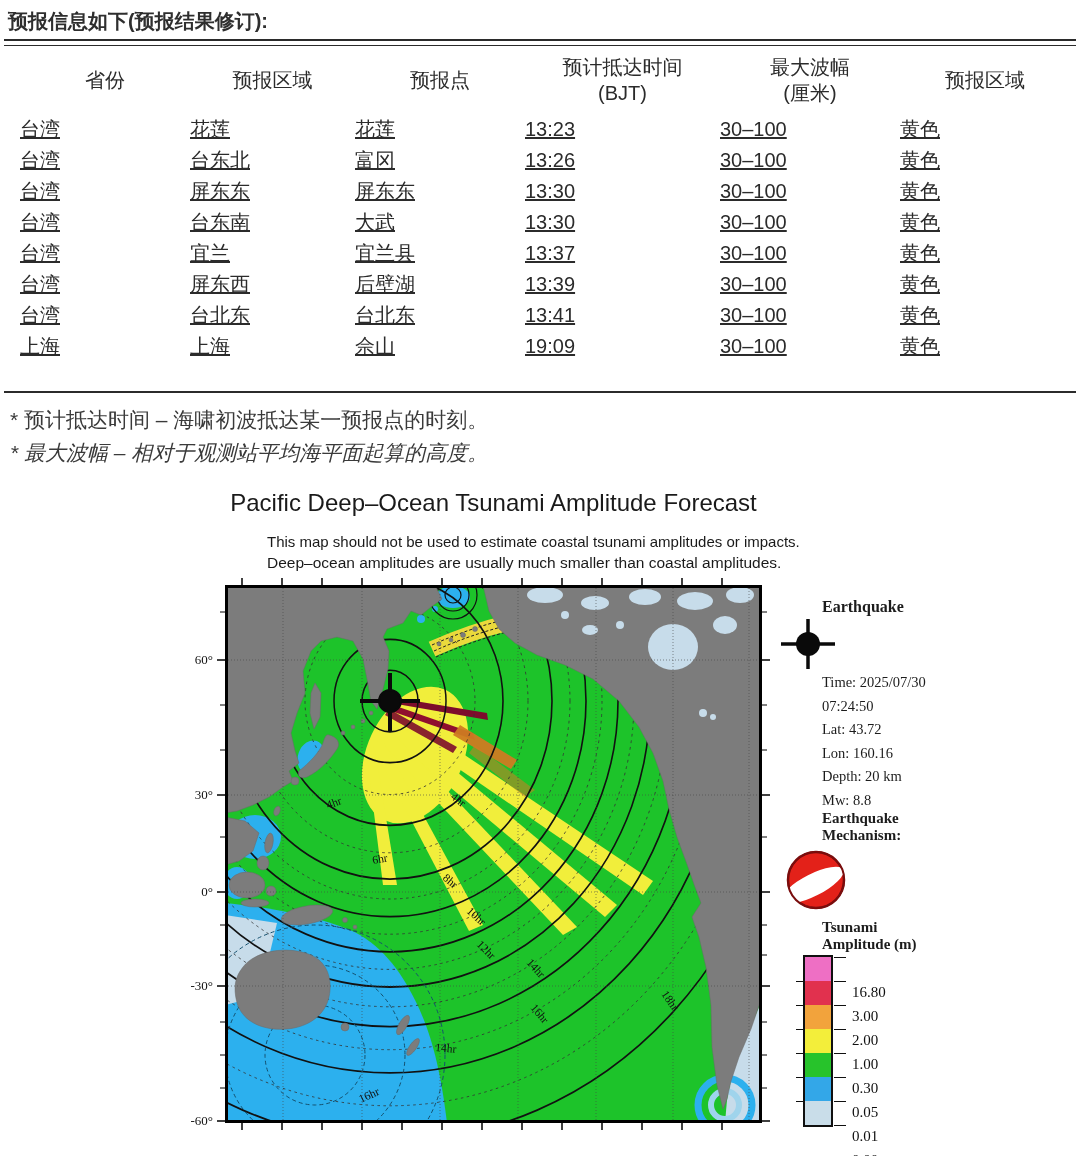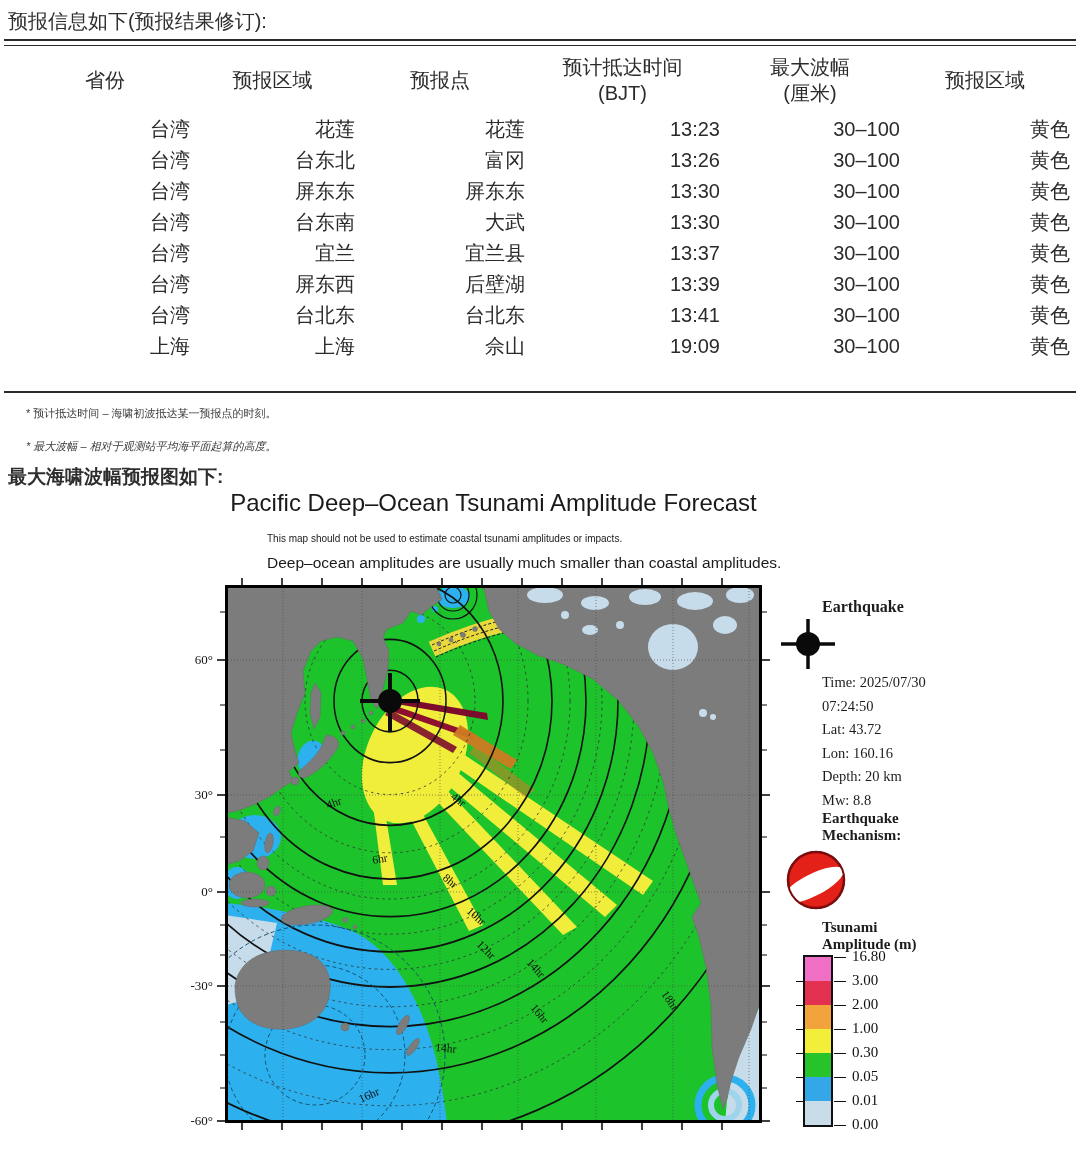--- a/index.html
+++ b/index.html
@@ -1,49 +1,49 @@
 <!DOCTYPE html>
 <html><head>
 <meta charset="utf-8">
 <style>
   html,body{margin:0;padding:0;background:#ffffff;}
   #stage{position:relative;width:1080px;height:1156px;background:#ffffff;overflow:hidden;
          font-family:"Liberation Sans","DejaVu Sans",sans-serif;color:#2b2b2b;}
   .abs{position:absolute;}
   
-  #page-title{left:8px;top:8px;font-size:20px;font-weight:normal;color:#2e2e2e;}
+  #page-title{left:8px;top:8px;font-size:20px;font-weight:bold;color:#2e2e2e;}
   #rule-top{left:4px;top:39px;width:1072px;height:4px;border-top:2.5px solid #2b2b2b;border-bottom:1.2px solid #2b2b2b;}
   #rule-bottom{left:4px;top:391px;width:1072px;height:0;border-top:2.5px solid #2b2b2b;}
   
   #forecast-table{left:20px;top:46px;width:1050px;border-collapse:collapse;table-layout:fixed;}
   #forecast-table th{height:66px;font-weight:normal;font-size:20px;text-align:center;vertical-align:middle;line-height:26px;}
-  #forecast-table td{height:31px;font-size:20px;text-align:right;vertical-align:middle;padding:0;}
-  
-  .note{left:26px;font-size:11px;color:#3a3a3a;}
+  #forecast-table td{height:31px;font-size:20px;text-align:left;vertical-align:middle;padding:0;text-decoration:underline;}
+  
+  .note{left:10px;font-size:21px;color:#3a3a3a;}
   #note1{top:406px;} #note2{top:439px;font-style:italic;}
   #map-heading{left:8px;top:464px;font-size:19px;font-weight:bold;color:#2e2e2e;}
   
   .serif{font-family:Liberation Sans, sans-serif;}
   #figure-title{left:225px;top:489px;width:537px;text-align:center;font-size:24px;color:#1a1a1a;}
-  #figure-sub1{left:267px;top:533px;font-size:10px;color:#1a1a1a;}
+  #figure-sub1{left:267px;top:533px;font-size:15px;color:#1a1a1a;}
   #figure-sub2{left:267px;top:554px;font-size:15.5px;color:#1a1a1a;}
   
   #pacific-map{left:225px;top:585px;overflow:visible;}
   
   .panel-text{font-family:"Liberation Serif","DejaVu Serif",serif;color:#1c1c1c;margin-left:34px;}
   #eq-heading{left:788px;top:598px;font-size:16px;font-weight:bold;}
   #eq-icon{left:779px;top:616px;}
   #eq-info{left:788px;top:671px;font-size:14.5px;line-height:23.5px;}
   #mech-heading{left:788px;top:810px;font-size:15px;font-weight:bold;line-height:17px;}
   #beachball{left:783px;top:847px;}
   #legend-title{left:788px;top:919px;font-size:15px;font-weight:bold;line-height:17px;}
   #legend-bar{left:803px;top:955px;width:26px;height:168px;border:2.5px solid #101010;box-sizing:content-box;}
   .legend-band{width:26px;height:24px;}
   .legend-tick{position:absolute;height:0;border-top:1.5px solid #101010;}
-  .legend-label{position:absolute;font-family:"Liberation Serif","DejaVu Serif",serif;font-size:15px;color:#101010;}
+  .legend-label{position:absolute;font-family:"Liberation Serif","DejaVu Serif",serif;font-size:15px;color:#101010;margin-top:36px;}
 </style>
 </head>
 <body>
 
 <div id="stage">
 
   <div class="abs" id="page-title">预报信息如下(预报结果修订):</div>
   <div class="abs" id="rule-top"></div>
 
   <table class="abs" id="forecast-table">
@@ -135,21 +135,20 @@
           <td>19:09</td>
           <td>30–100</td>
           <td>黄色</td>
         </tr>
     </tbody>
   </table>
 
   <div class="abs" id="rule-bottom"></div>
   <div class="abs note" id="note1">* 预计抵达时间 – 海啸初波抵达某一预报点的时刻。</div>
   <div class="abs note" id="note2">* 最大波幅 – 相对于观测站平均海平面起算的高度。</div>
-  <div class="abs" id="map-heading">最大海啸波幅预报图如下:</div>
 
   <div class="abs serif" id="figure-title">Pacific Deep–Ocean Tsunami Amplitude Forecast</div>
   <div class="abs serif" id="figure-sub1">This map should not be used to estimate coastal tsunami amplitudes or impacts.</div>
   <div class="abs serif" id="figure-sub2">Deep–ocean amplitudes are usually much smaller than coastal amplitudes.</div>
 
   <svg class="abs" id="pacific-map" width="537" height="538" viewBox="0 0 537 538">
     <defs>
       <clipPath id="mapclip">
           <rect x="0" y="0" width="537" height="538"></rect>
         </clipPath>

